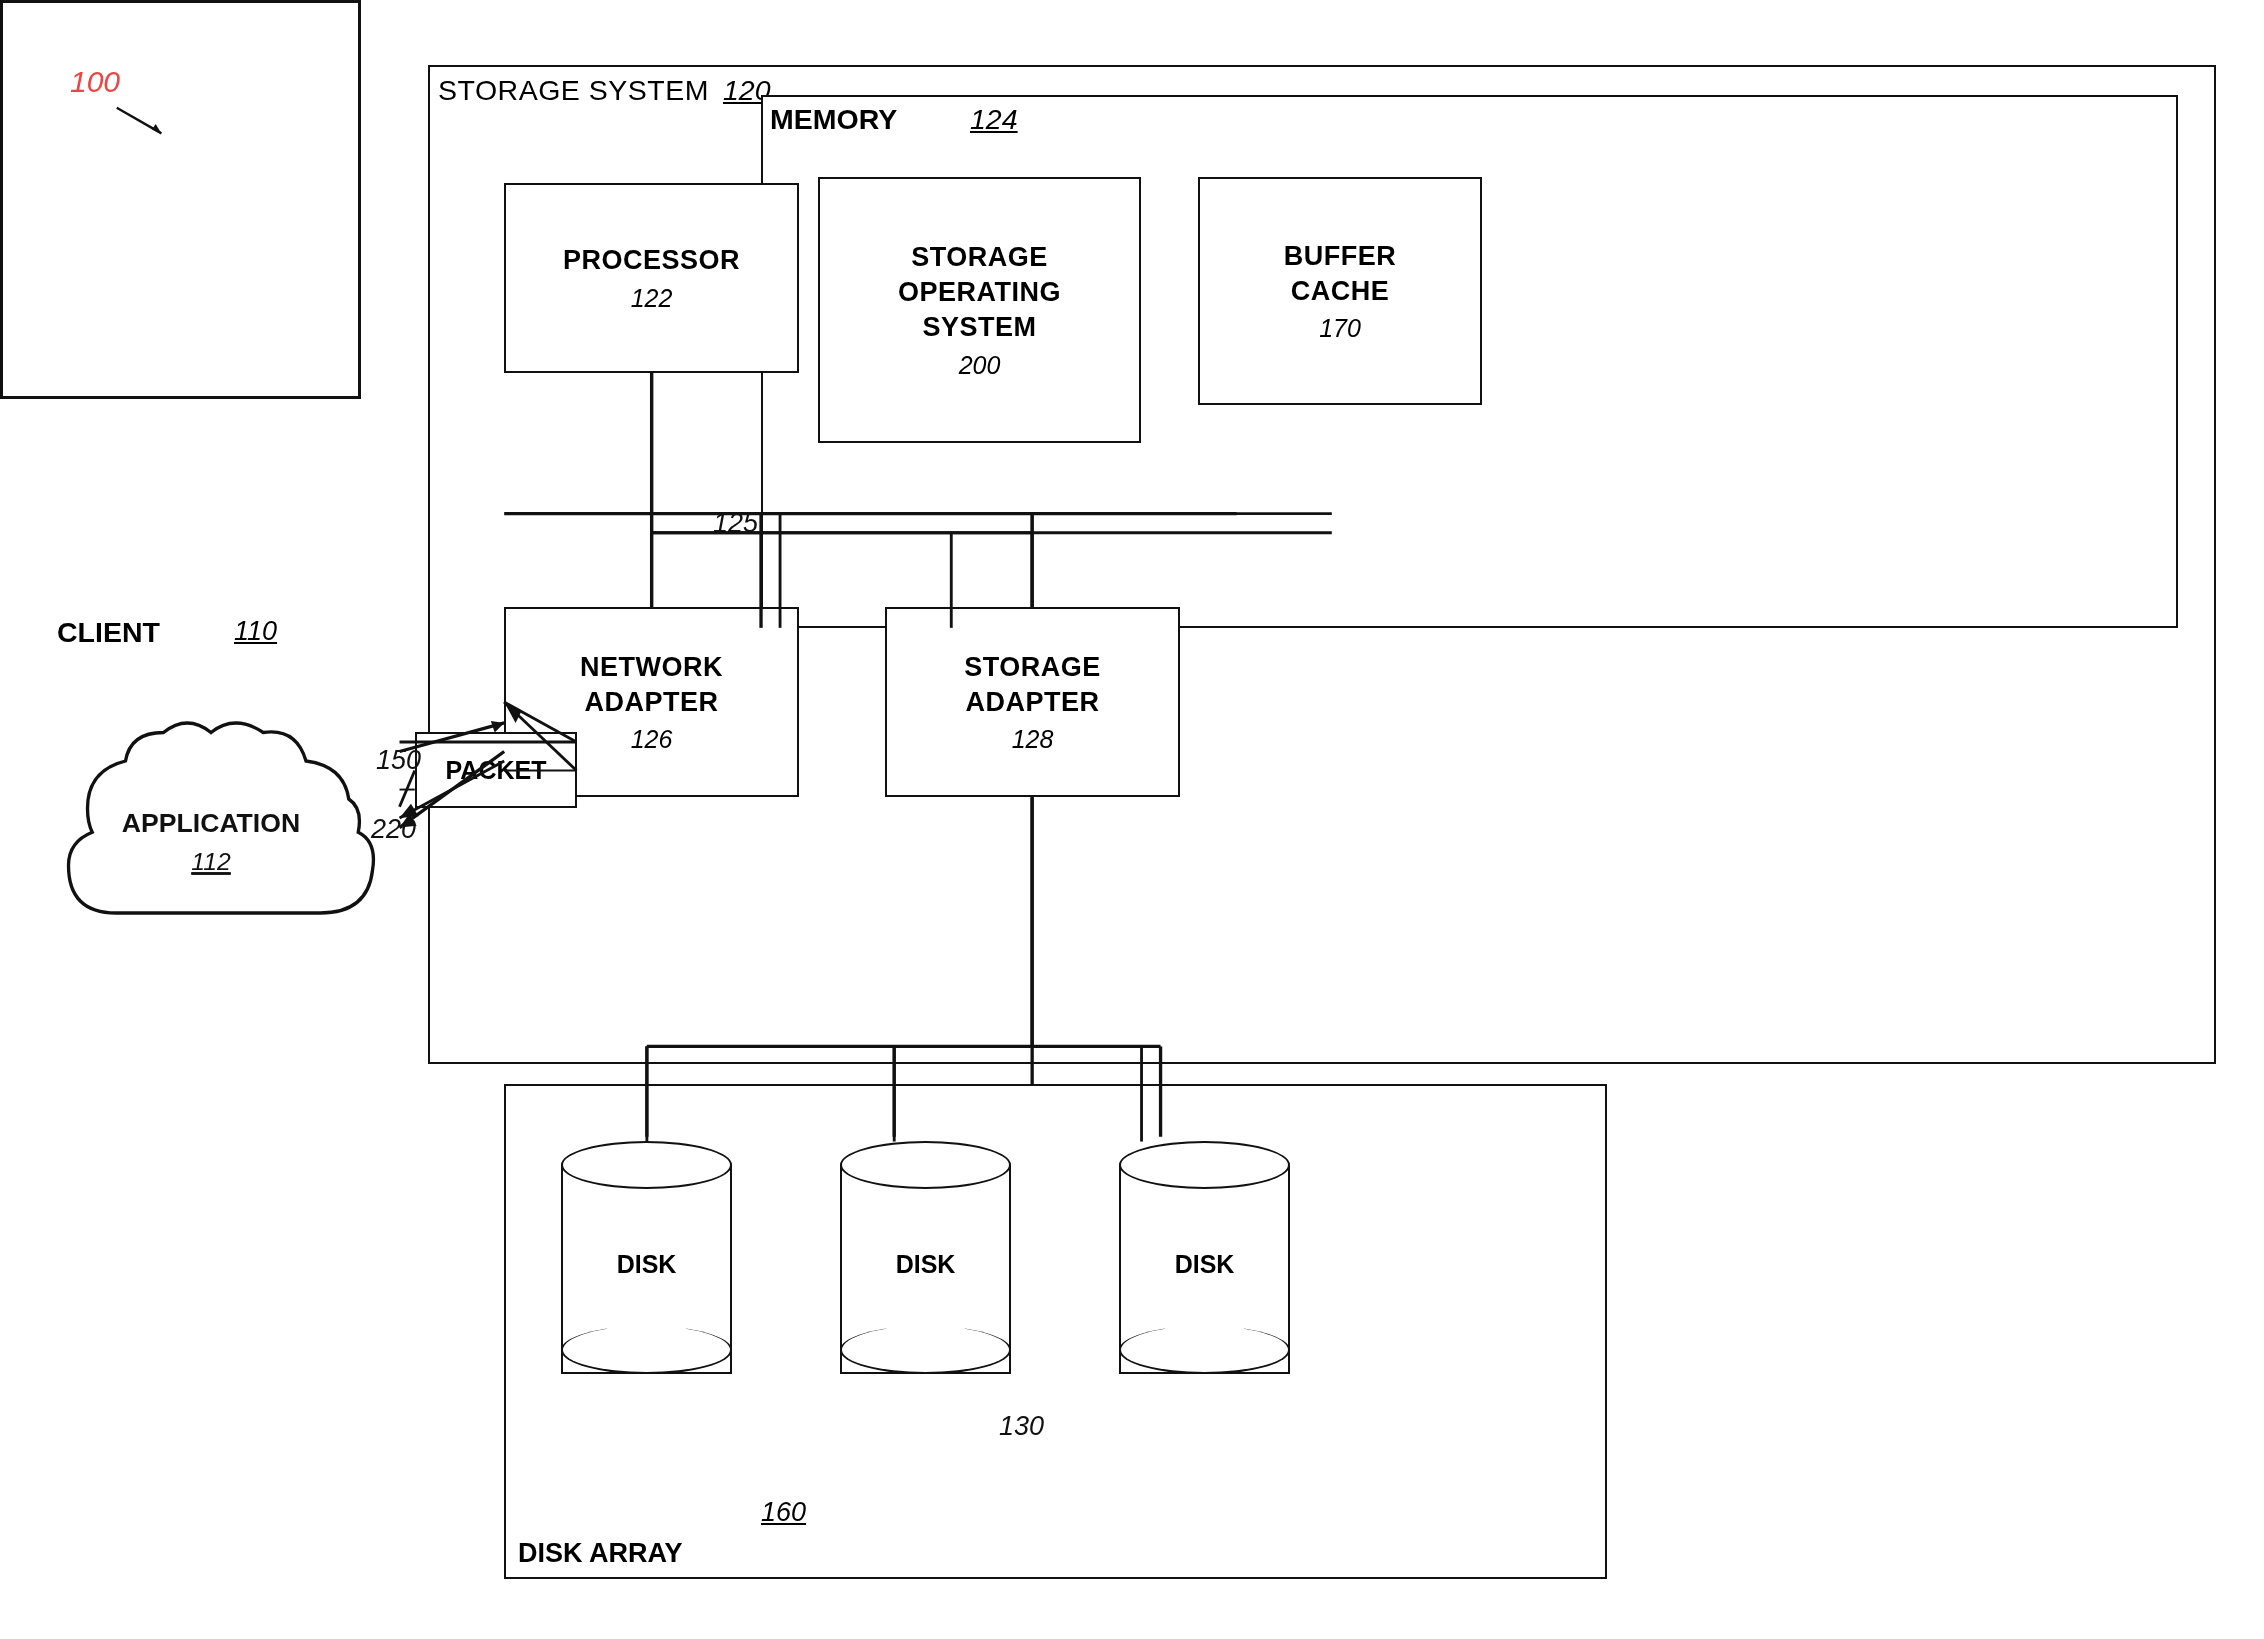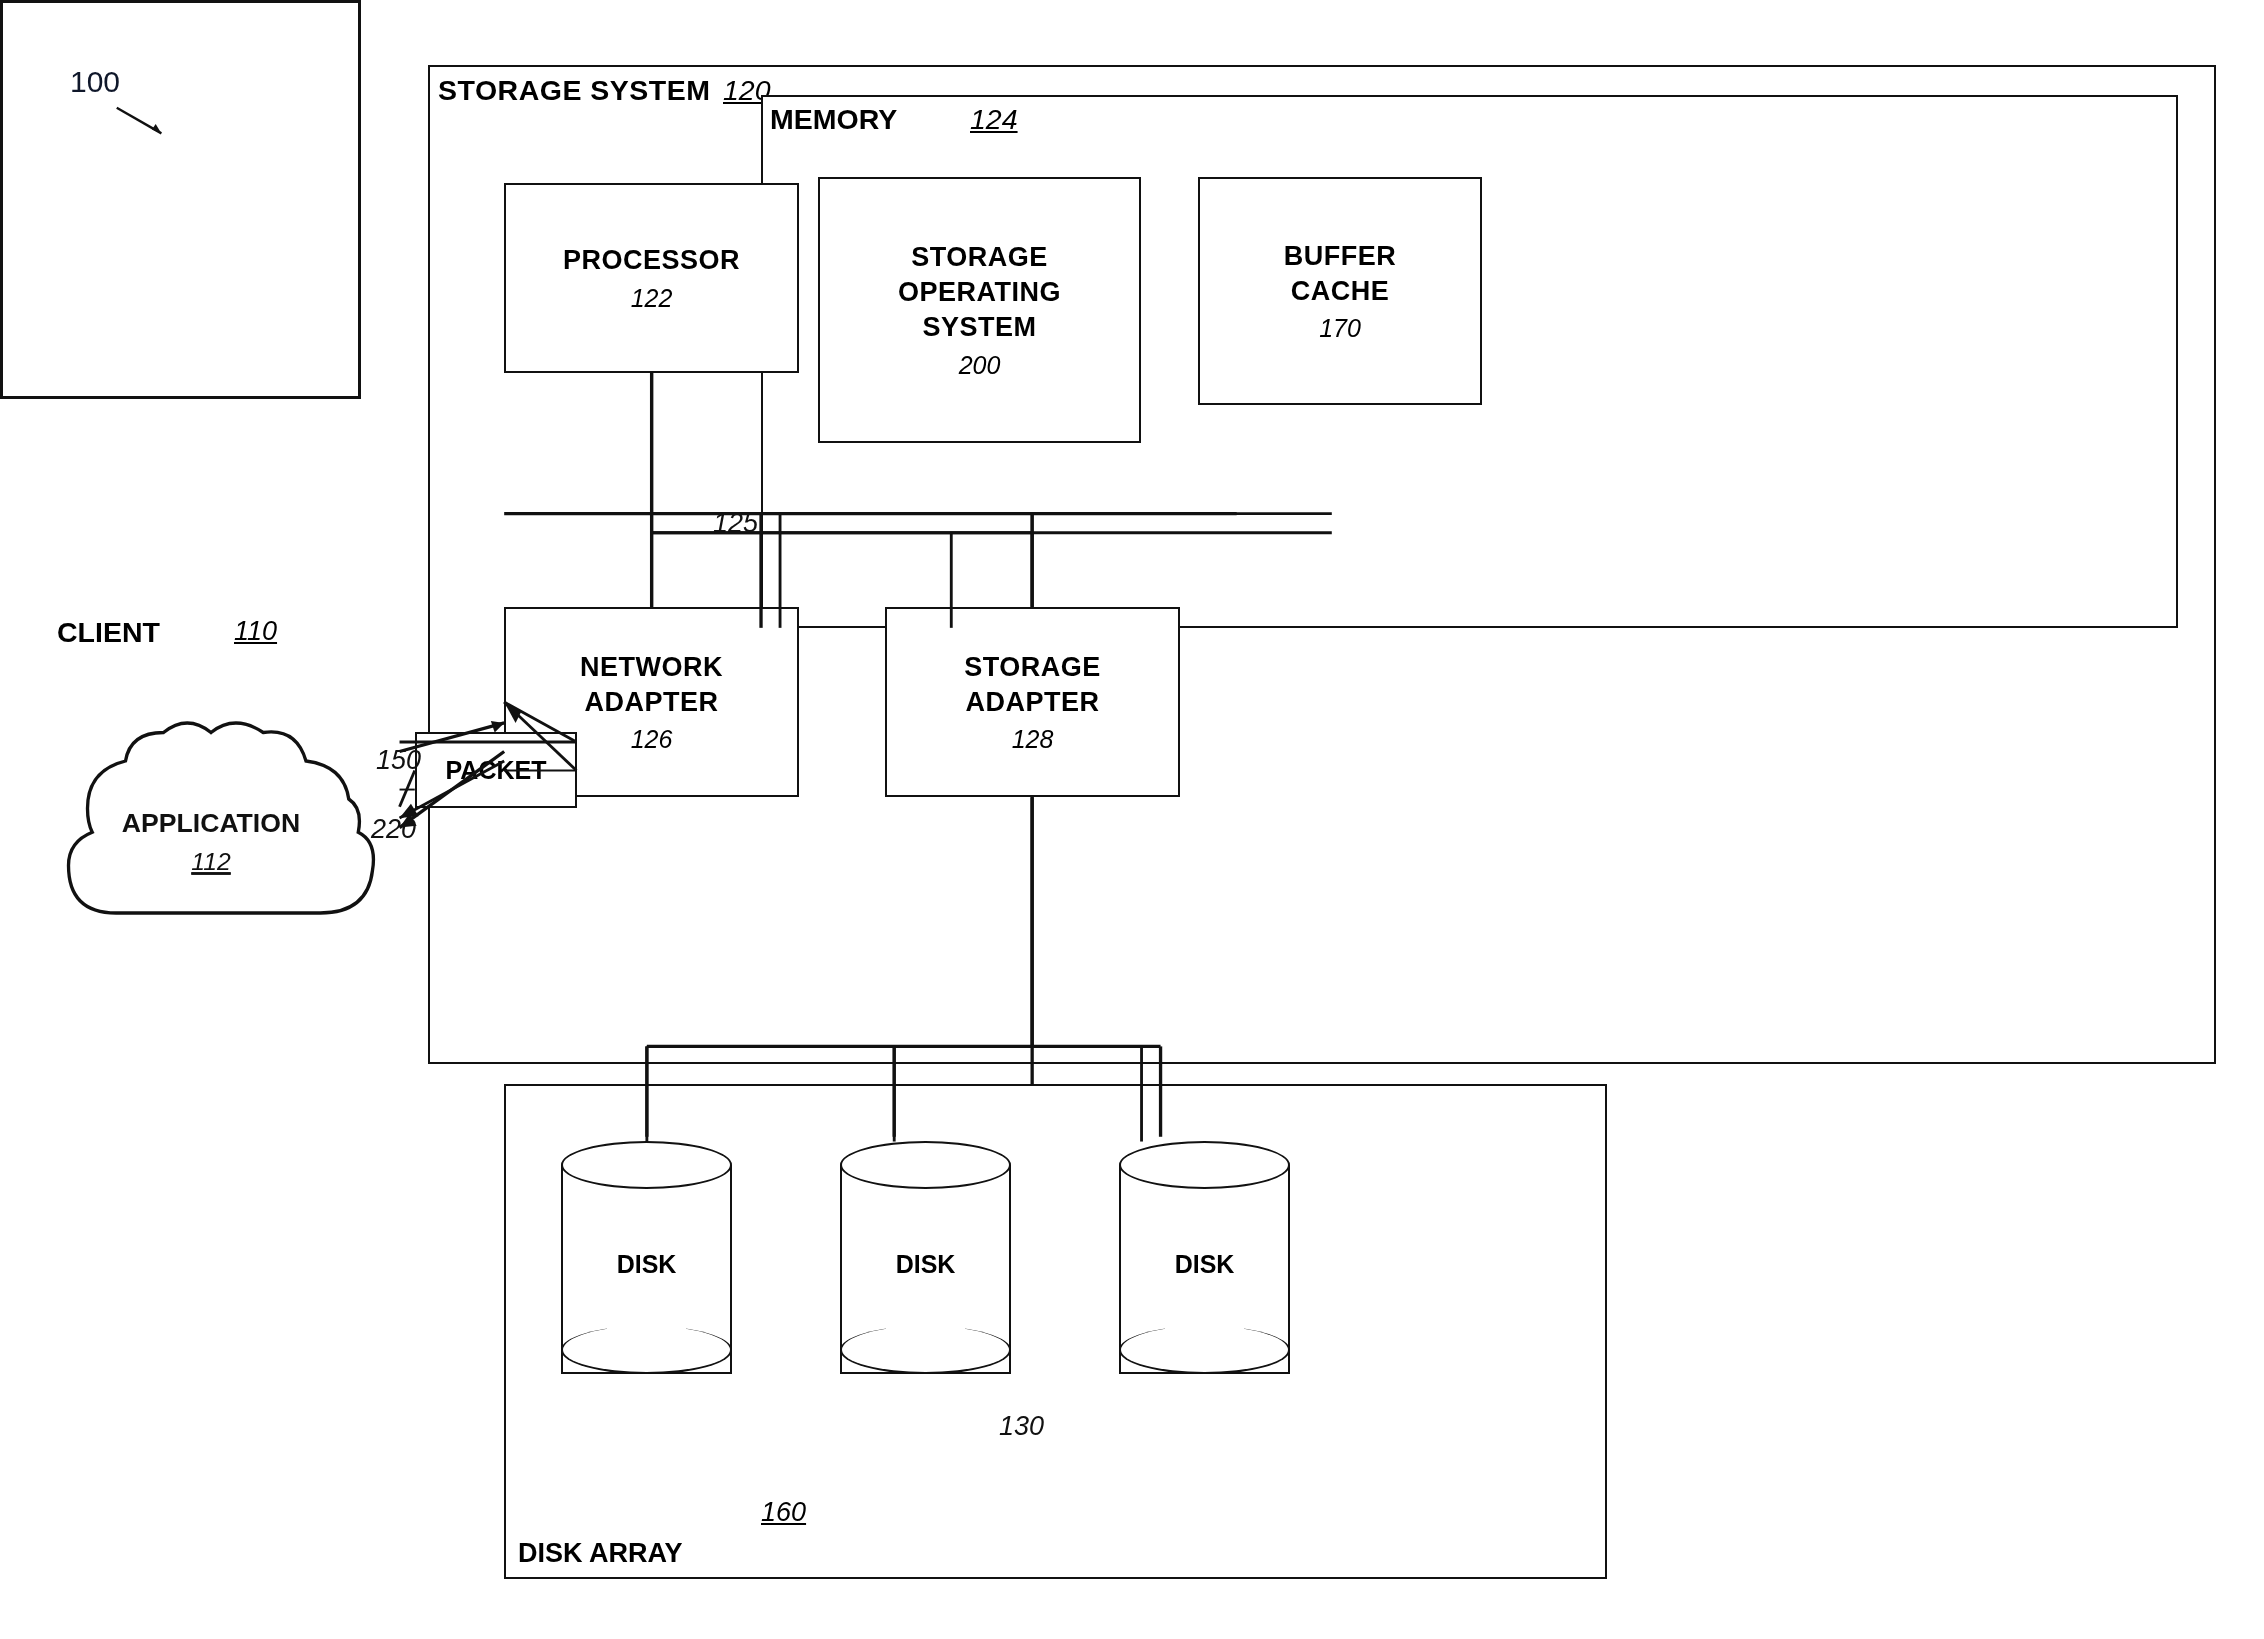--- a/index.html
+++ b/index.html
@@ -16,21 +16,22 @@
       position: absolute;
       top: 0; left: 0;
       width: 2265px;
       height: 1640px;
     }
 
     
     .label {
       position: absolute;
       font-size: 25px;
-      color: #0f172a;
+      font-style: italic;
+      color: #ef4444;
     }
 
     
     .box {
       position: absolute;
       border: 2.9px solid #111;
       background: #fff;
       display: flex;
       flex-direction: column;
       align-items: center;
@@ -73,21 +74,21 @@
       height: 999px;
       border: 2.9px solid #111;
       background: transparent;
       position: absolute;
     }
     .storage-system-label {
       position: absolute;
       top: 74px;
       left: 438px;
       font-size: 28.5px;
-      font-weight: bold;
+      font-weight: normal;
       letter-spacing: 0.5px;
     }
     .storage-system-id {
       position: absolute;
       top: 74px;
       left: 723px;
       font-size: 28.5px;
       font-style: italic;
       text-decoration: underline;
     }

